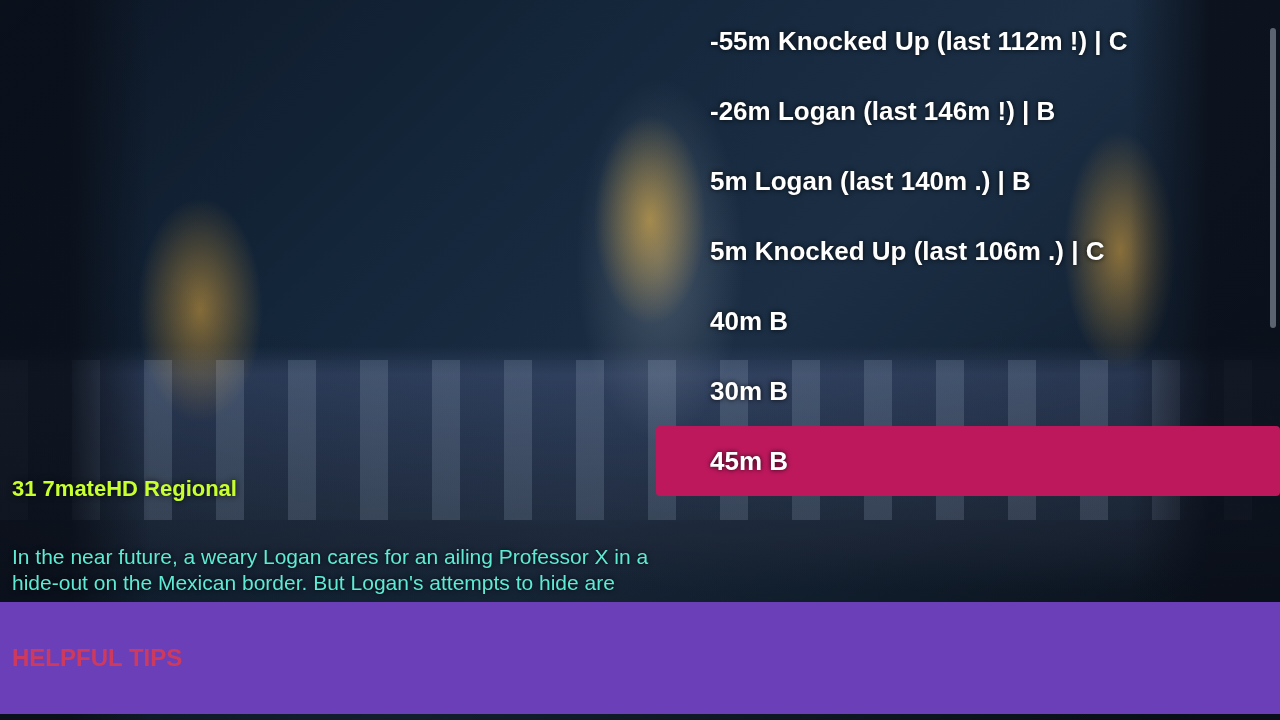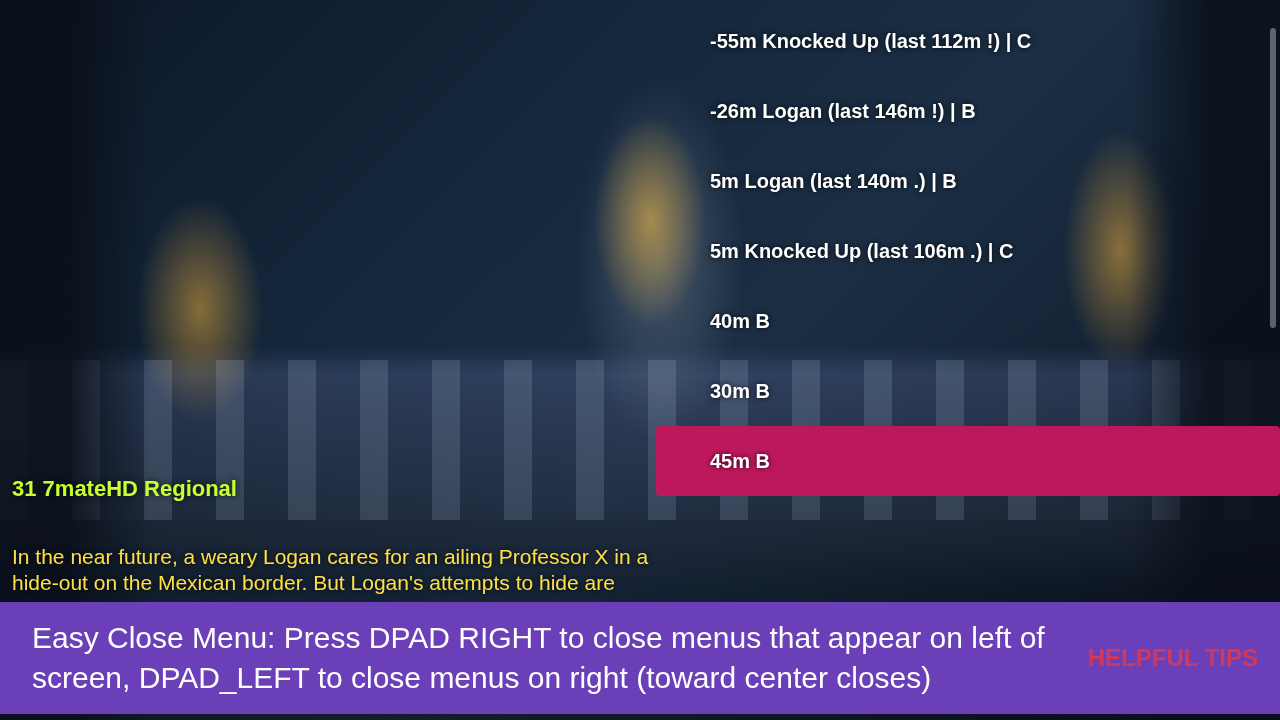--- a/index.html
+++ b/index.html
@@ -49,21 +49,21 @@
     font-size: 22px;
     font-weight: 700;
     text-shadow: 0 0 6px rgba(0,0,0,0.8);
   }
 
   .synopsis {
     position: absolute;
     left: 12px;
     top: 544px;
     width: 640px;
-    color: #fde047;
+    color: #5eead4;
     font-size: 21px;
     line-height: 26px;
     text-shadow: 0 0 5px rgba(0,0,0,0.85);
   }
 
   .menu-panel {
     position: absolute;
     left: 656px;
     top: 0;
     width: 624px;
@@ -71,21 +71,21 @@
     display: flex;
     flex-direction: column;
     padding-top: 6px;
   }
   .menu-item {
     height: 70px;
     display: flex;
     align-items: center;
     padding-left: 54px;
     color: #ffffff;
-    font-size: 20px;
+    font-size: 26px;
     font-weight: 700;
     text-shadow: 0 0 5px rgba(0,0,0,0.85);
     text-align: center;
   }
   .menu-item.selected {
     background: #be185d;   
     border-radius: 4px;
   }
 
   .menu-scrollbar {
@@ -139,15 +139,14 @@
   <div class="menu-item">5m Logan (last 140m .) | B</div>
   <div class="menu-item">5m Knocked Up (last 106m .) | C</div>
   <div class="menu-item">40m B</div>
   <div class="menu-item">30m B</div>
   <div class="menu-item selected">45m B</div>
 </div>
 
 <div class="menu-scrollbar"></div>
 
 <div class="tips-bar">
-  <div class="tips-text">Easy Close Menu: Press DPAD RIGHT to close menus that appear on left of screen, DPAD_LEFT to close menus on right (toward center closes)</div>
   <div class="tips-label">HELPFUL TIPS</div>
 </div>
 
 </body></html>

